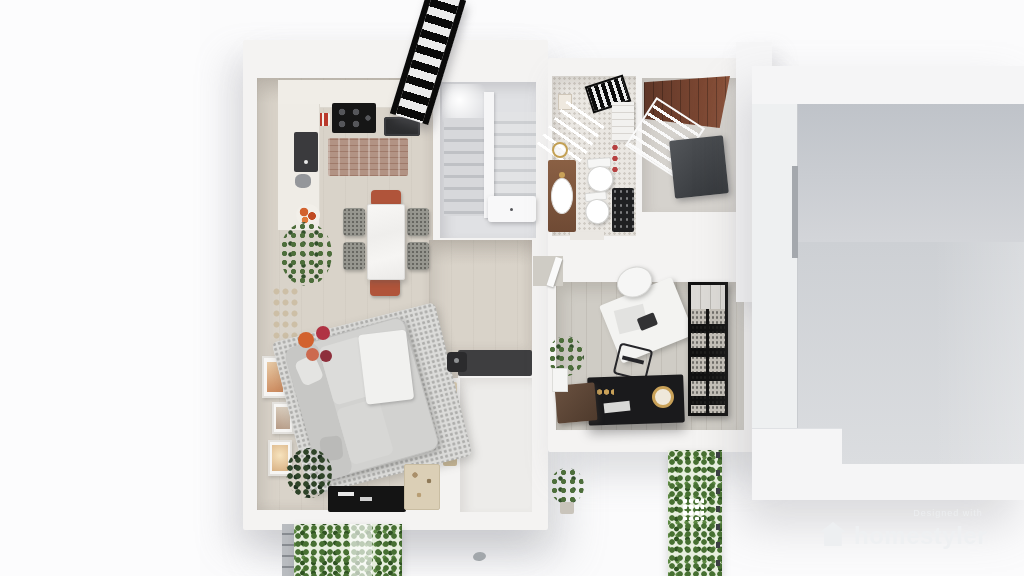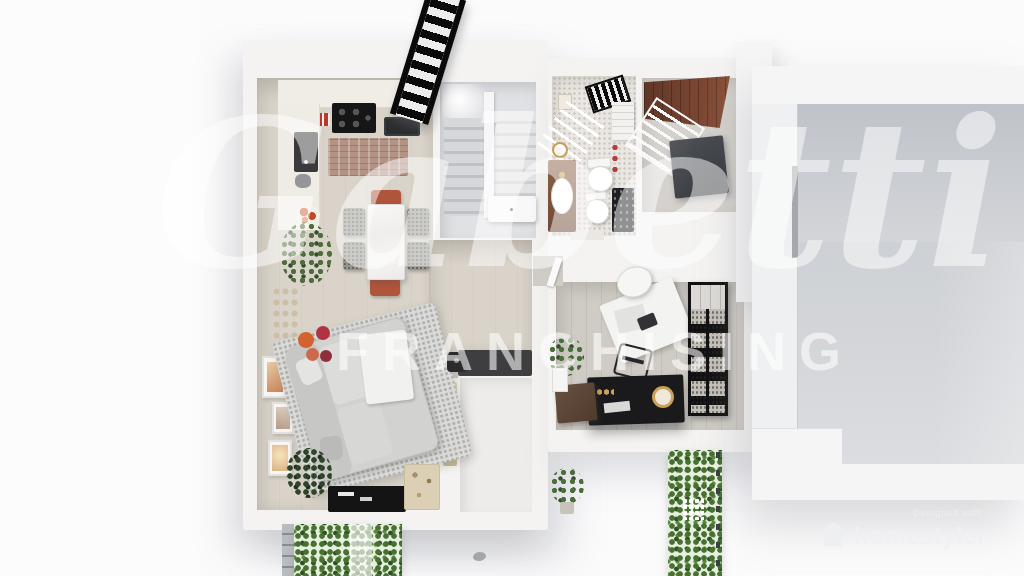--- a/index.html
+++ b/index.html
@@ -234,22 +234,20 @@
     <div class="abs foliage" style="left:0;top:0;width:34px;height:36px;"></div>
     <div class="abs" style="left:10px;top:34px;width:14px;height:12px;background:#c9c4bb;border-radius:2px;"></div>
   </div>
   <div class="abs" style="left:473px;top:552px;width:13px;height:9px;background:#a2a7ab;border-radius:50% 60%;transform:rotate(-14deg);"></div>
 
   <div class="abs" style="left:408px;top:-8px;width:40px;height:130px;transform:rotate(17deg);
               border-left:6px solid #0a0a0a;border-right:6px solid #0a0a0a;
               background:repeating-linear-gradient(180deg,#ececec 0 8px,#0a0a0a 8px 16px);
               box-shadow:4px 6px 10px rgba(100,100,105,.4);"></div>
 
-  <div class="abs wm-script" style="left:140px;top:92px;width:880px;z-index:50;">Gabetti</div>
-  <div class="abs wm-caps" style="left:255px;top:320px;width:680px;z-index:50;">FRANCHISING</div>
 
   <div class="abs" style="left:812px;top:508px;width:200px;height:52px;z-index:51;">
     <div class="abs corner-caption" style="left:72px;top:0;width:128px;text-align:center;">Designed with</div>
     <div class="abs" style="left:8px;top:14px;width:26px;height:24px;background:#edeff1;
                 clip-path:polygon(50% 0,100% 42%,84% 42%,84% 100%,16% 100%,16% 42%,0 42%);"></div>
     <div class="abs corner-brand" style="left:42px;top:14px;">homestyler</div>
   </div>
 
 </div>
 

